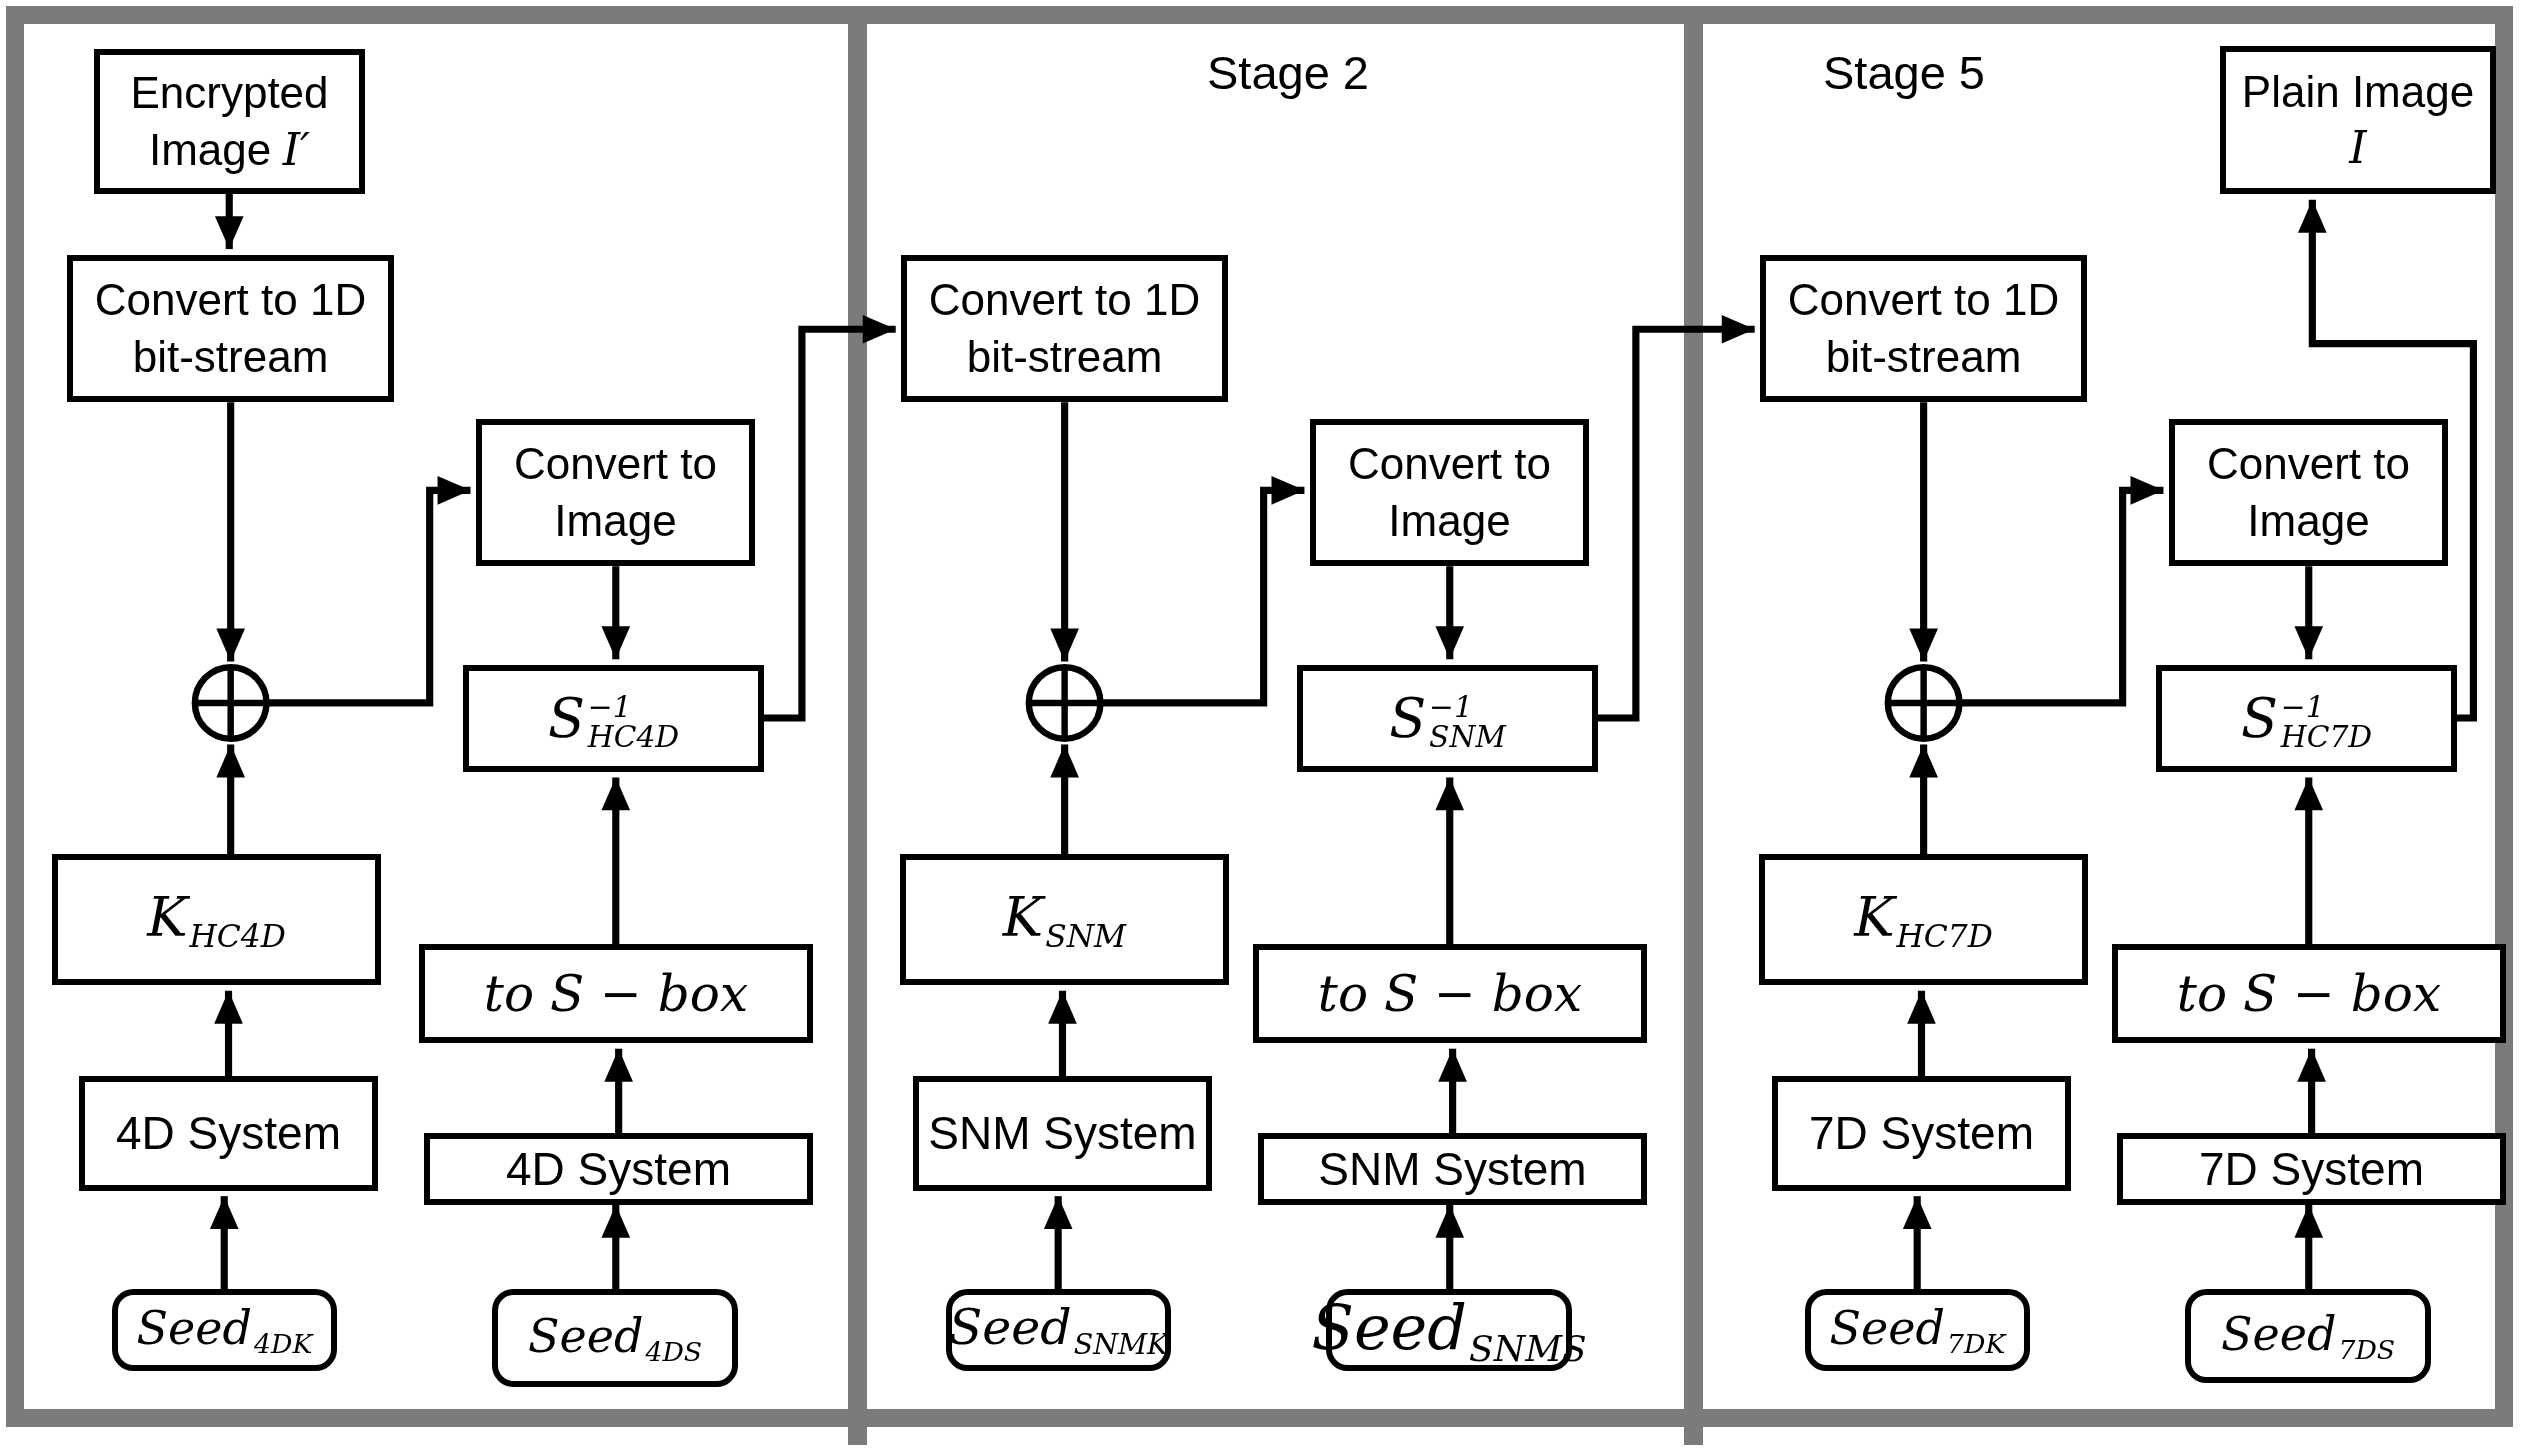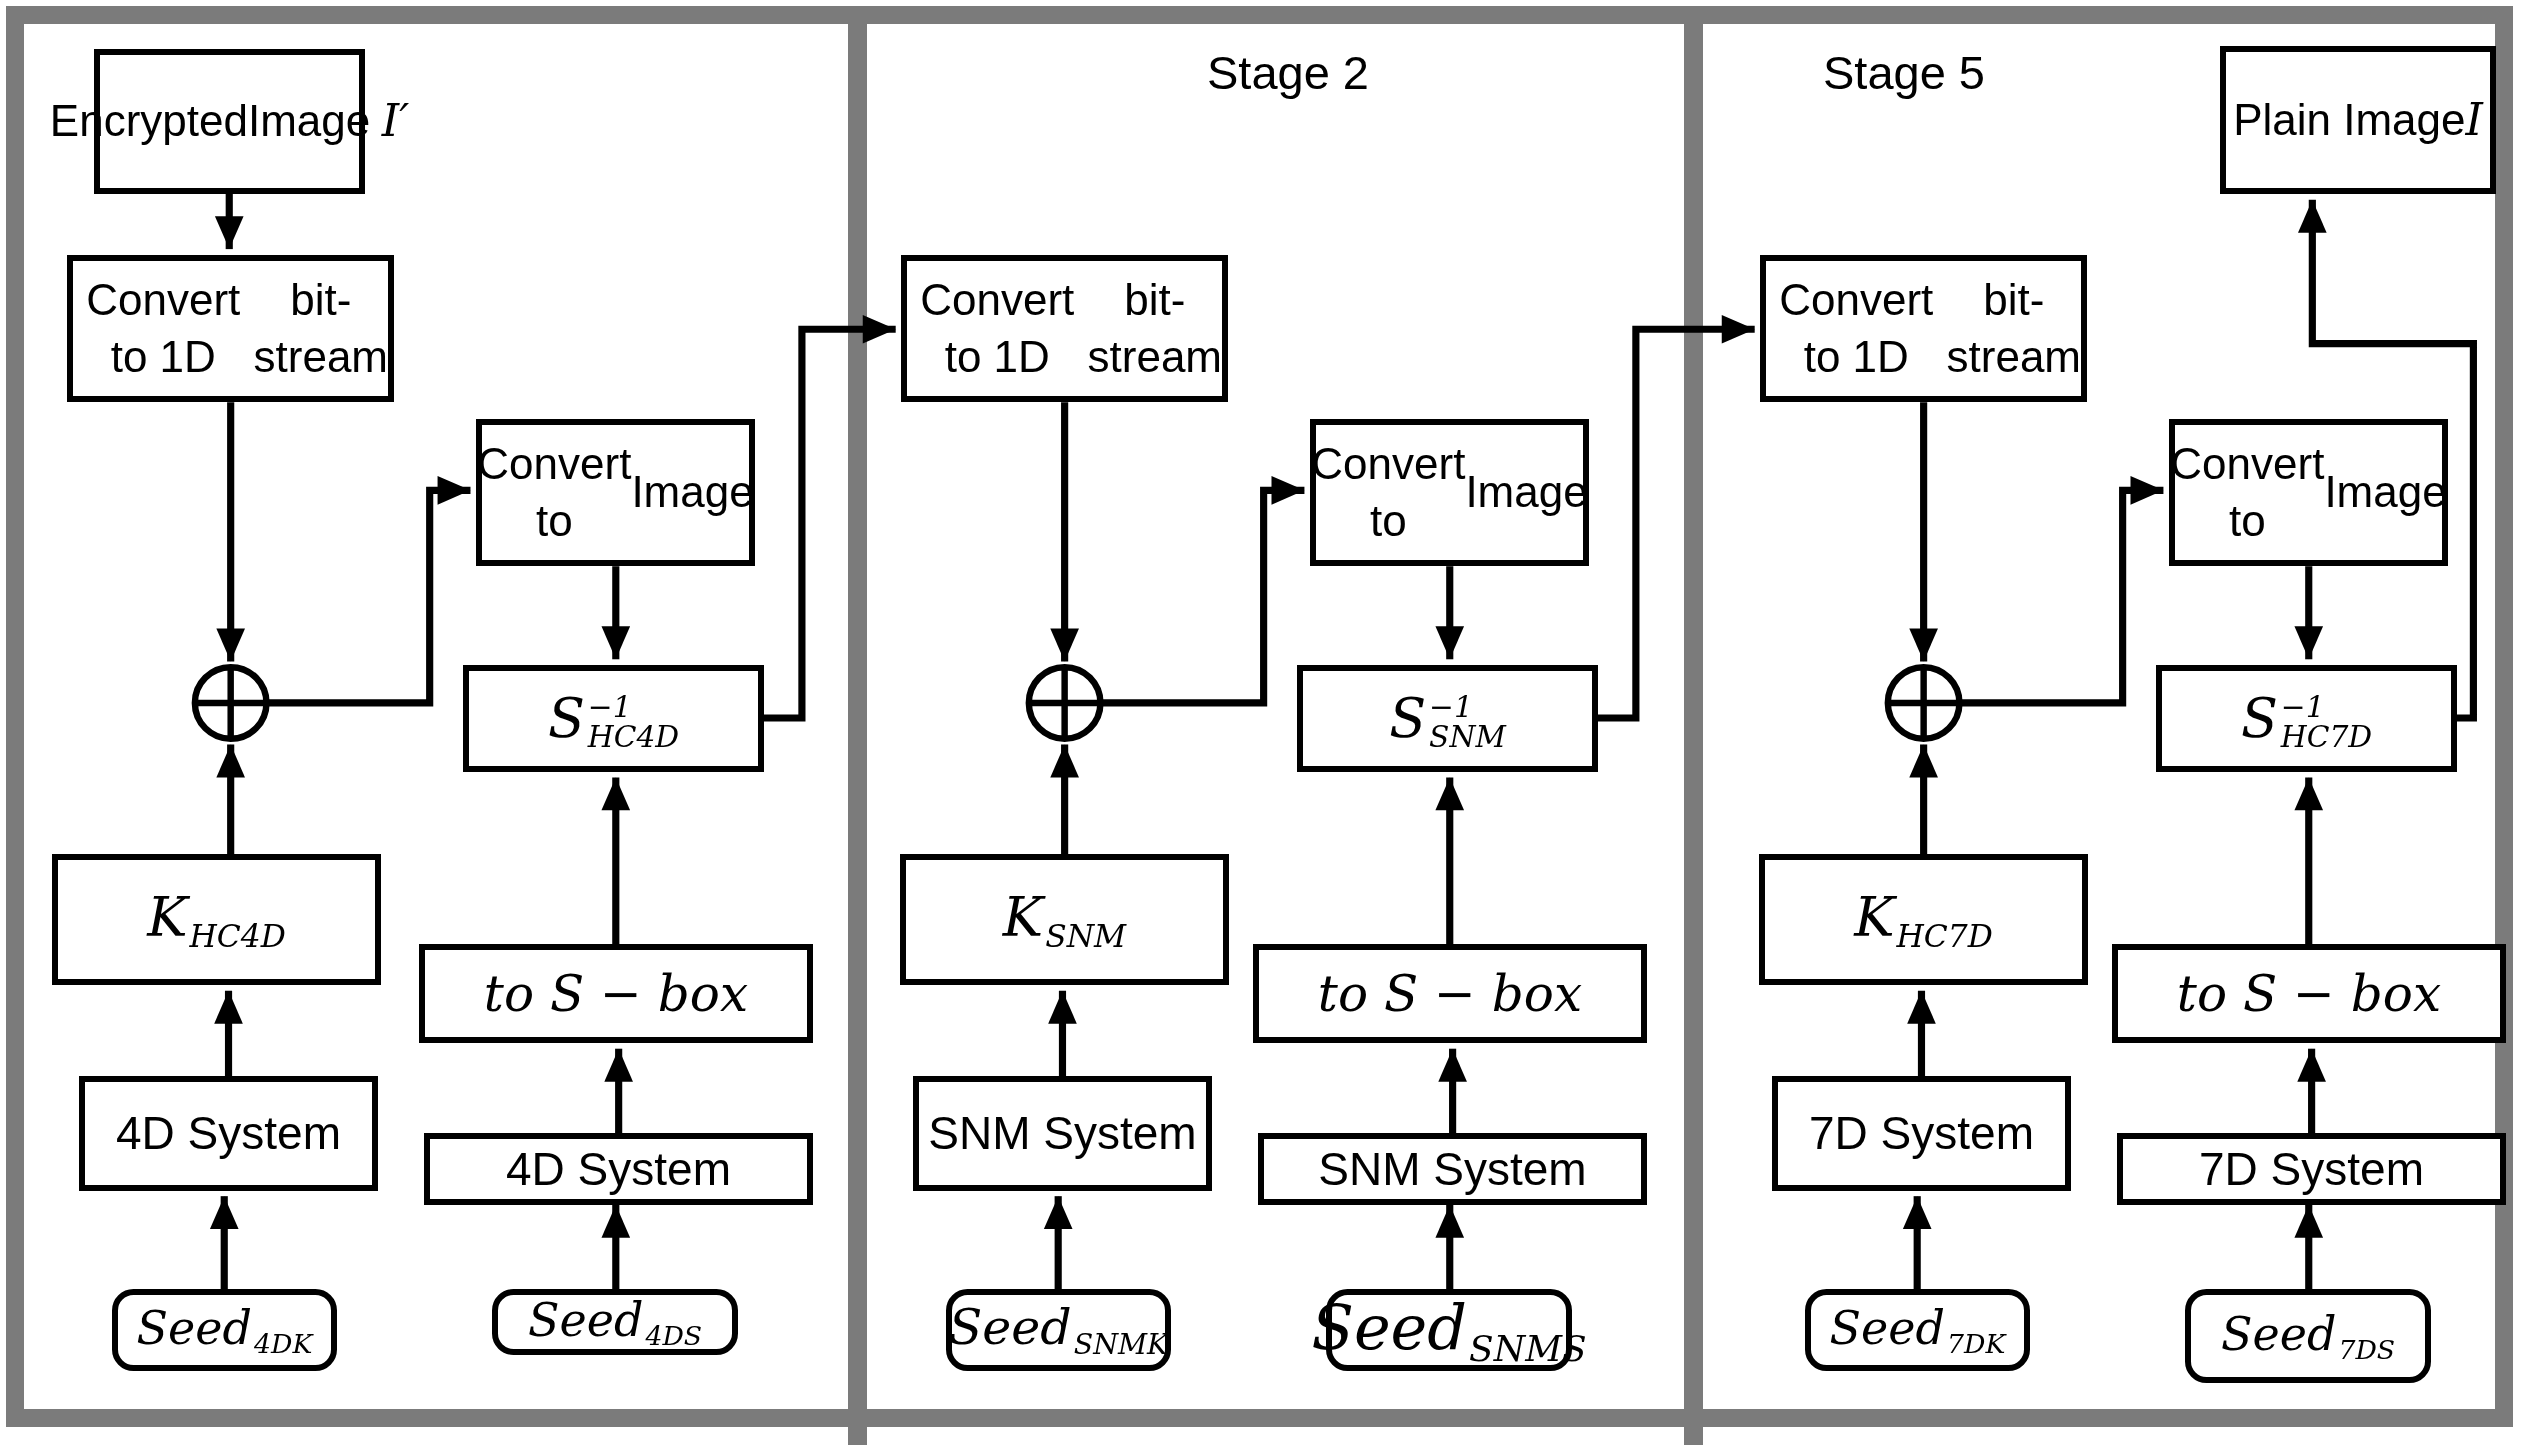--- a/index.html
+++ b/index.html
@@ -4,22 +4,22 @@
 <style>
   html,body{margin:0;padding:0;background:#ffffff;}
   #canvas{position:relative;width:2538px;height:1451px;background:#ffffff;
           font-family:"Liberation Sans",sans-serif;color:#000;overflow:hidden;}
   .layer{position:absolute;left:0;top:0;width:2538px;height:1451px;}
   .frame{position:absolute;left:5.7px;top:5.7px;width:2507px;height:1421px;
          border:18.6px solid #7b7b7b;box-sizing:border-box;z-index:1;}
   .divider{position:absolute;top:5.7px;bottom:5.7px;width:18.6px;background:#7b7b7b;z-index:1;}
   svg.connectors{z-index:2;}
   .box{position:absolute;border:6.4px solid #000;background:#fff;box-sizing:border-box;
-       display:flex;flex-direction:row;align-items:center;justify-content:center;
-       text-align:center;font-size:44px;line-height:1.28;z-index:3;}
+       display:flex;flex-direction:column;align-items:center;justify-content:center;
+       font-size:44px;line-height:1.28;z-index:3;}
   .sys{font-size:46px;}
   .seed{border-radius:21.5px;}
   .stage-label{position:absolute;height:57px;width:286px;text-align:center;
                font-size:47px;line-height:57px;z-index:3;}
   .math{font-family:"DejaVu Serif",serif;font-style:italic;}
   .math-lg{font-size:54px;}
   .msub{font-size:0.58em;vertical-align:-0.35em;margin-left:2.1px;}
   .stack{display:inline-flex;flex-direction:column;align-items:flex-start;
          font-size:0.55em;line-height:1.02;vertical-align:middle;margin-left:2.9px;
          transform:translateY(-0.05em);}
@@ -140,21 +140,21 @@
   <div class="box sys" style="left:424px;top:1133px;width:389px;height:72px">
     <span>4D System</span>
   </div>
 
   <div class="box seed" style="left:112px;top:1289px;width:225px;height:82px">
     <span class="math" style="font-size:46px">
       <span>Seed</span><span class="msub">4DK</span>
     </span>
   </div>
 
-  <div class="box seed" style="left:492px;top:1289px;width:246px;height:66px">
+  <div class="box seed" style="left:492px;top:1289px;width:246px;height:98px">
     <span class="math" style="font-size:46px">
       <span>Seed</span><span class="msub">4DS</span>
     </span>
   </div>
 
   <div class="stage-label" style="left:1145px;top:44px">Stage 2</div>
 
   <div class="box" style="left:901px;top:255px;width:327px;height:147px">
     <div>Convert to 1D</div>
     <div>bit-stream</div>

